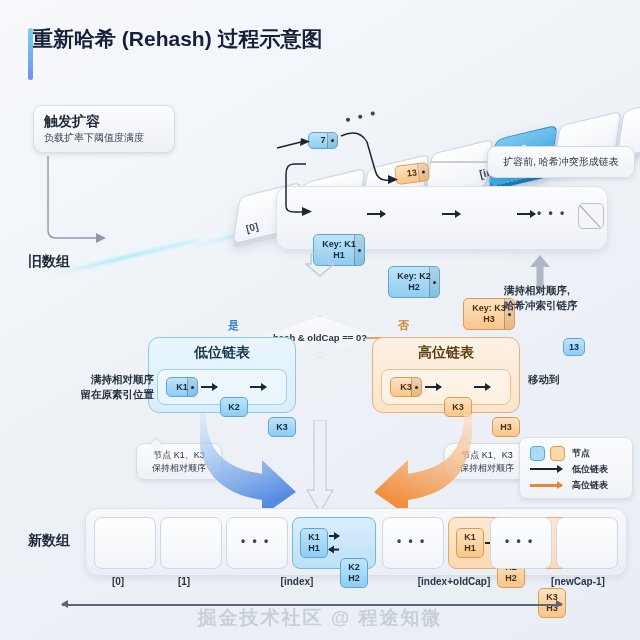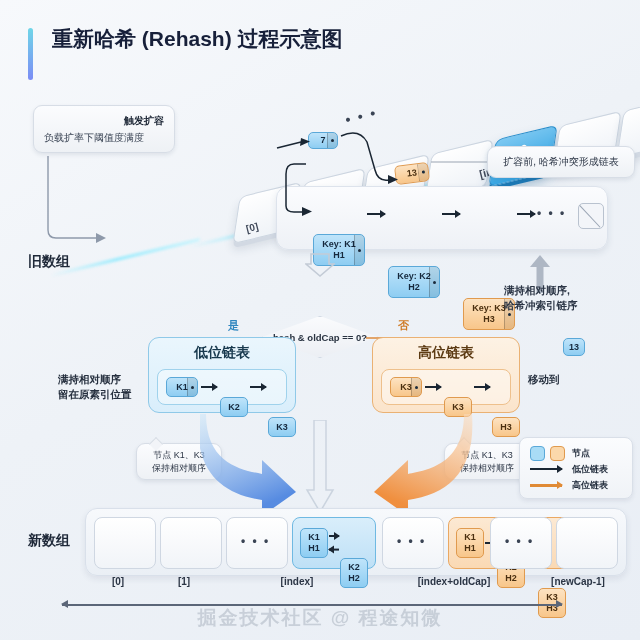--- a/index.html
+++ b/index.html
@@ -10,32 +10,32 @@
     position:relative;
   }
   #stage{position:absolute;inset:0;}
   .abs{position:absolute;}
 
   
   #title-block{left:28px;top:24px;width:470px;}
   #title-bar{position:absolute;left:0;top:4px;width:5px;height:52px;border-radius:3px;
     background:linear-gradient(180deg,#6fd6e8 0%,#7b8cf5 100%);}
   #title-line1{margin-left:16px;font-size:25px;font-weight:bold;color:#1b2330;letter-spacing:.3px;line-height:28px;}
-  #title-line2{margin-left:24px;font-size:21px;font-weight:bold;color:#17203a;line-height:26px;margin-top:2px;}
+  #title-line2{margin-left:4px;font-size:21px;font-weight:bold;color:#17203a;line-height:26px;margin-top:2px;}
 
   
   .bubble{
     background:linear-gradient(180deg,#fbfcfe 0%,#eef1f5 100%);
     border:1px solid #d7dde6;border-radius:9px;
     box-shadow:0 2px 4px rgba(40,60,90,.10);
     color:#253044;
   }
 
   #trigger-box{left:33px;top:105px;width:142px;height:48px;padding:6px 10px;box-sizing:border-box;}
-  #trigger-title{font-size:10px;font-weight:bold;color:#1d2736;line-height:18px;text-align:right;}
+  #trigger-title{font-size:14px;font-weight:bold;color:#1d2736;line-height:18px;}
   #trigger-sub{font-size:10px;color:#3c4656;line-height:14px;margin-top:1px;}
 
   #collide-note{left:487px;top:146px;width:148px;height:32px;display:flex;align-items:center;
     justify-content:center;font-size:10px;color:#2c3646;text-align:center;padding:0 6px;box-sizing:border-box;}
 
   #bub-low{left:136px;top:443px;width:84px;height:35px;display:flex;flex-direction:column;
     align-items:center;justify-content:center;font-size:9px;color:#2b3545;line-height:12.5px;}
   #bub-high{left:444px;top:443px;width:84px;height:35px;display:flex;flex-direction:column;
     align-items:center;justify-content:center;font-size:9px;color:#2b3545;line-height:12.5px;}
   .bub-tail{position:absolute;width:9px;height:9px;background:#f2f4f8;border-left:1px solid #d7dde6;
@@ -322,21 +322,21 @@
       <div class="node orange abs" style="left:62px;top:7px;width:28px;height:20px;">
         <span>K3</span>
       </div>
       <div class="arrowline abs" style="left:92px;top:16px;width:16px;"></div>
       <div class="node orange abs" style="left:110px;top:7px;width:28px;height:20px;">
         <span>H3</span>
       </div>
     </div>
   </div>
 
-  <div class="side-note abs" style="left:58px;top:372px;width:96px;">
+  <div class="side-note abs" style="left:58px;top:372px;width:96px;text-align:right;">
     <div>满持相对顺序</div>
     <div>留在原素引位置</div>
   </div>
   <div class="side-note abs" style="left:528px;top:372px;width:110px;">
     <div>移动到</div>
   </div>
 
   <div class="abs bubble" id="bub-low">
     <div class="bub-tail"></div>
     <div>节点 K1、K3</div>

